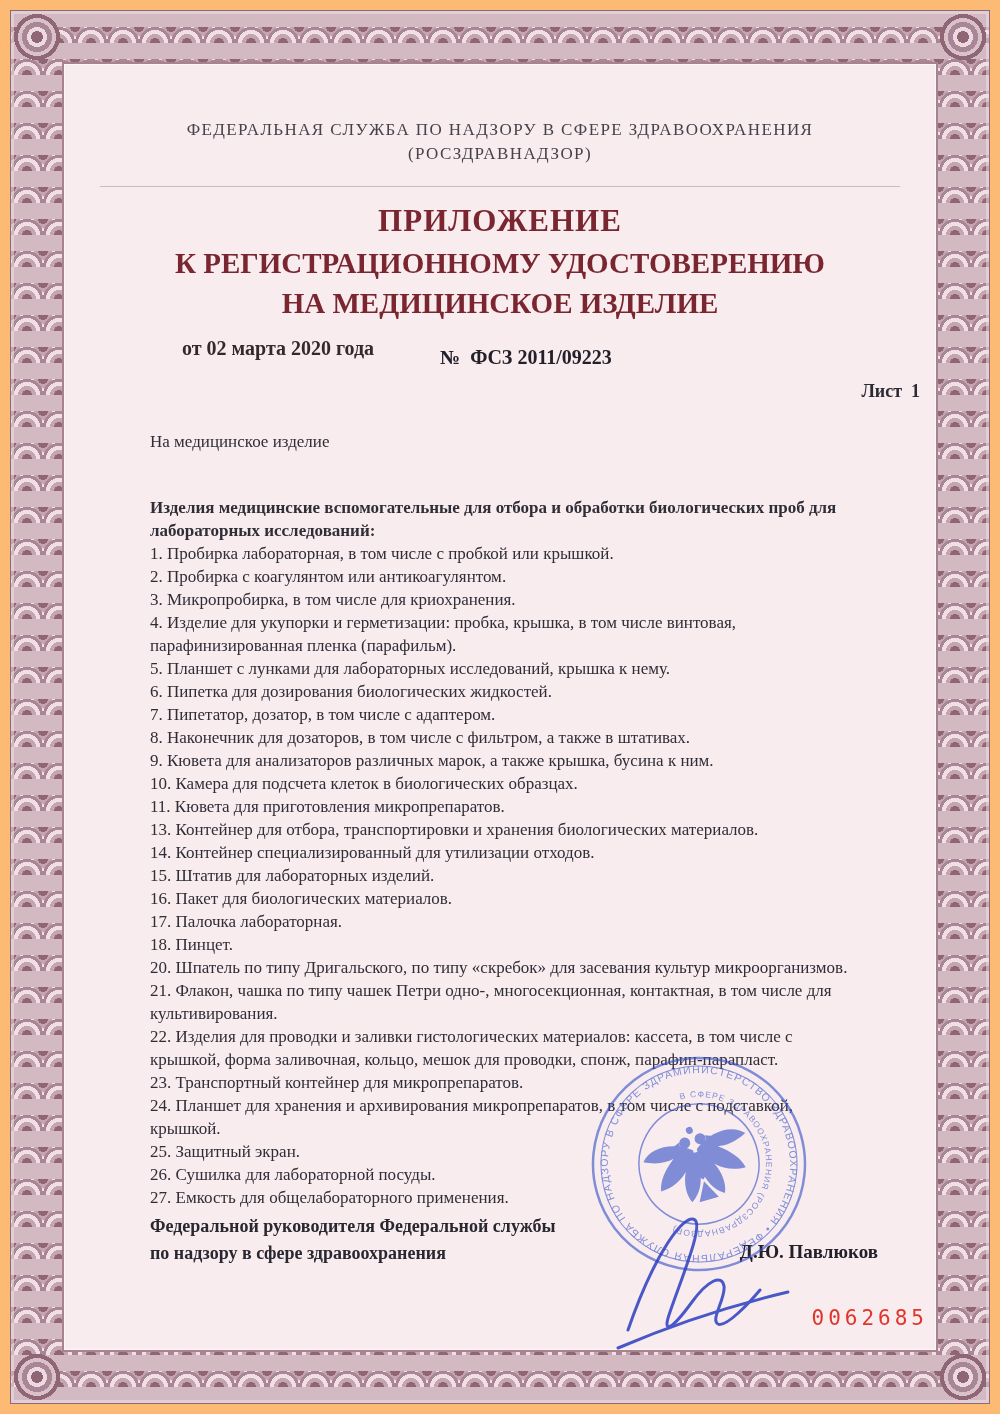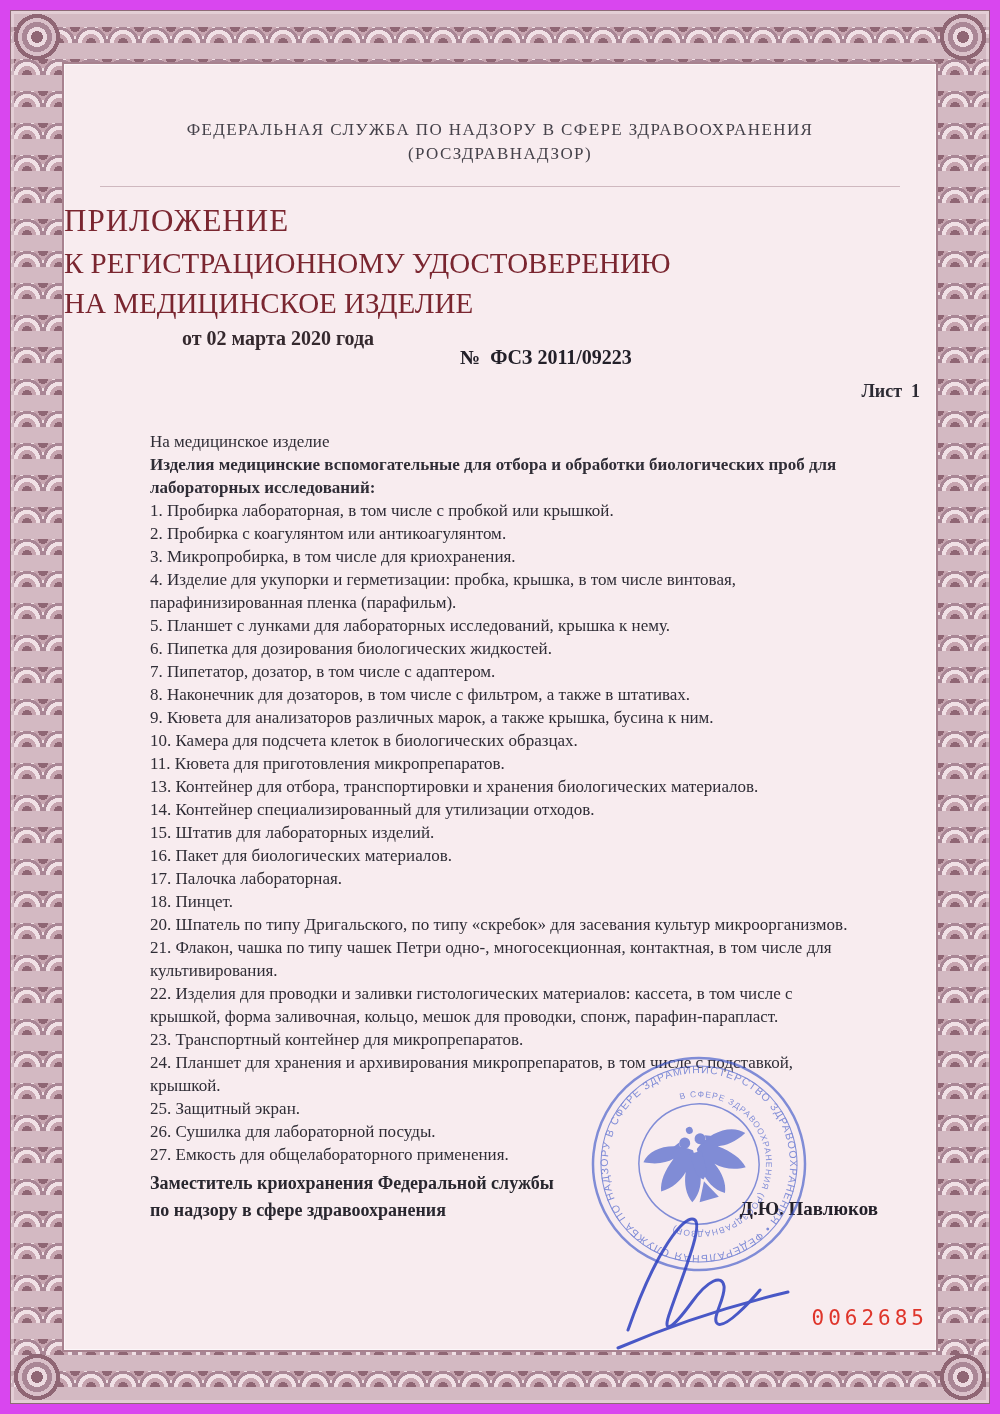--- a/index.html
+++ b/index.html
@@ -1,18 +1,18 @@
 <!DOCTYPE html>
 <html style="--paper-bg: #f8ecef; --title-color: #7a2630; --serial-red: #df352b;"><head>
 <meta charset="utf-8">
 <style>
   html,body{margin:0;padding:0;background:#ffffff;}
   .page{
     position:relative;width:1000px;height:1414px;overflow:hidden;
-    background:#d946ef;
+    background:#fdba74;
     font-family:"Liberation Serif", serif;
   }
   
   .frame{
     position:absolute;inset:10px;
     background-color:#d3b9c2;
     background-image:
       radial-gradient(circle at 50% 100%, #8f6674 0 5px, #c7a5b0 5px 9px, #f0e0e5 9px 13px, #a98695 13px 16px, rgba(0,0,0,0) 16px),
       radial-gradient(circle at 50% 0%,   #8f6674 0 5px, #c7a5b0 5px 9px, #f0e0e5 9px 13px, #a98695 13px 16px, rgba(0,0,0,0) 16px);
     background-size:32px 32px;
@@ -33,33 +33,33 @@
     position:absolute;inset:62px;
     background:var(--paper-bg,#f8ecef);
     border:2px solid #a8828f;
     box-shadow: inset 0 0 0 1px rgba(255,255,255,.6);
   }
   .agency{
     text-align:center;color:#45424a;font-size:17px;letter-spacing:1.4px;
     margin-top:54px;line-height:24px;
   }
   .sep{height:1px;background:rgba(146,108,120,.4);margin:20px 36px 0 36px;}
-  .title{text-align:left;color:var(--title-color,#7a2630);font-weight:normal;margin-top:12px;}
+  .title{text-align:center;color:var(--title-color,#7a2630);font-weight:bold;margin-top:12px;}
   .title .t1{font-size:31px;line-height:44px;letter-spacing:1px;}
   .title .t2{font-size:29px;line-height:40px;}
   .title .t3{font-size:29px;line-height:40px;}
-  .meta{display:flex;align-items:flex-start;margin-top:4px;padding-left:118px;gap:20px;}
+  .meta{display:flex;align-items:center;margin-top:4px;padding-left:118px;}
   .date{font-size:20px;font-weight:bold;color:#35292e;}
   .number{font-size:20px;font-weight:bold;color:#232029;margin-left:66px;margin-top:19px;white-space:pre;}
   .sheet{text-align:right;padding-right:16px;font-weight:bold;font-size:18px;margin-top:12px;color:#2c2a33;white-space:pre;}
   .content{
     padding:0 76px 0 86px;margin-top:28px;
     color:#2f2d36;font-size:17px;line-height:23px;
   }
-  .subject{font-weight:bold;}
+  .subject{font-weight:bold;margin-top:43px;}
   .footer{
     display:flex;justify-content:space-between;align-items:flex-start;
     padding:4px 58px 0 86px;
   }
   .signer-title{font-weight:bold;font-size:18px;line-height:27px;color:#29272f;}
   .signer-name{font-weight:bold;font-size:19px;margin-top:28px;color:#232029;white-space:nowrap;}
   .serial{
     position:absolute;right:8px;bottom:20px;
     font-family:"DejaVu Sans Mono", monospace;
     font-size:21px;letter-spacing:4px;color:var(--serial-red,#df352b);
@@ -133,21 +133,21 @@
           <div class="item">23. Транспортный контейнер для микропрепаратов.</div>
           <div class="item">24. Планшет для хранения и архивирования микропрепаратов, в том числе с подставкой, крышкой.</div>
           <div class="item">25. Защитный экран.</div>
           <div class="item">26. Сушилка для лабораторной посуды.</div>
           <div class="item">27. Емкость для общелабораторного применения.</div>
         </div>
     </div>
 
     <div class="footer">
       <div class="signer-title">
-        <div>Заместитель криохранения Федеральной службы</div>
+        <div>Федеральной руководителя Федеральной службы</div>
         <div>по надзору в сфере здравоохранения</div>
       </div>
       <div class="signer-name">Д.Ю. Павлюков</div>
     </div>
 
     <div class="serial">0062685</div>
 
     <svg class="stamp" width="230" height="230" viewBox="0 0 230 230">
       <g fill="none" stroke="#3752c8">
         <circle cx="115" cy="115" r="106" stroke-width="2.5"></circle>

